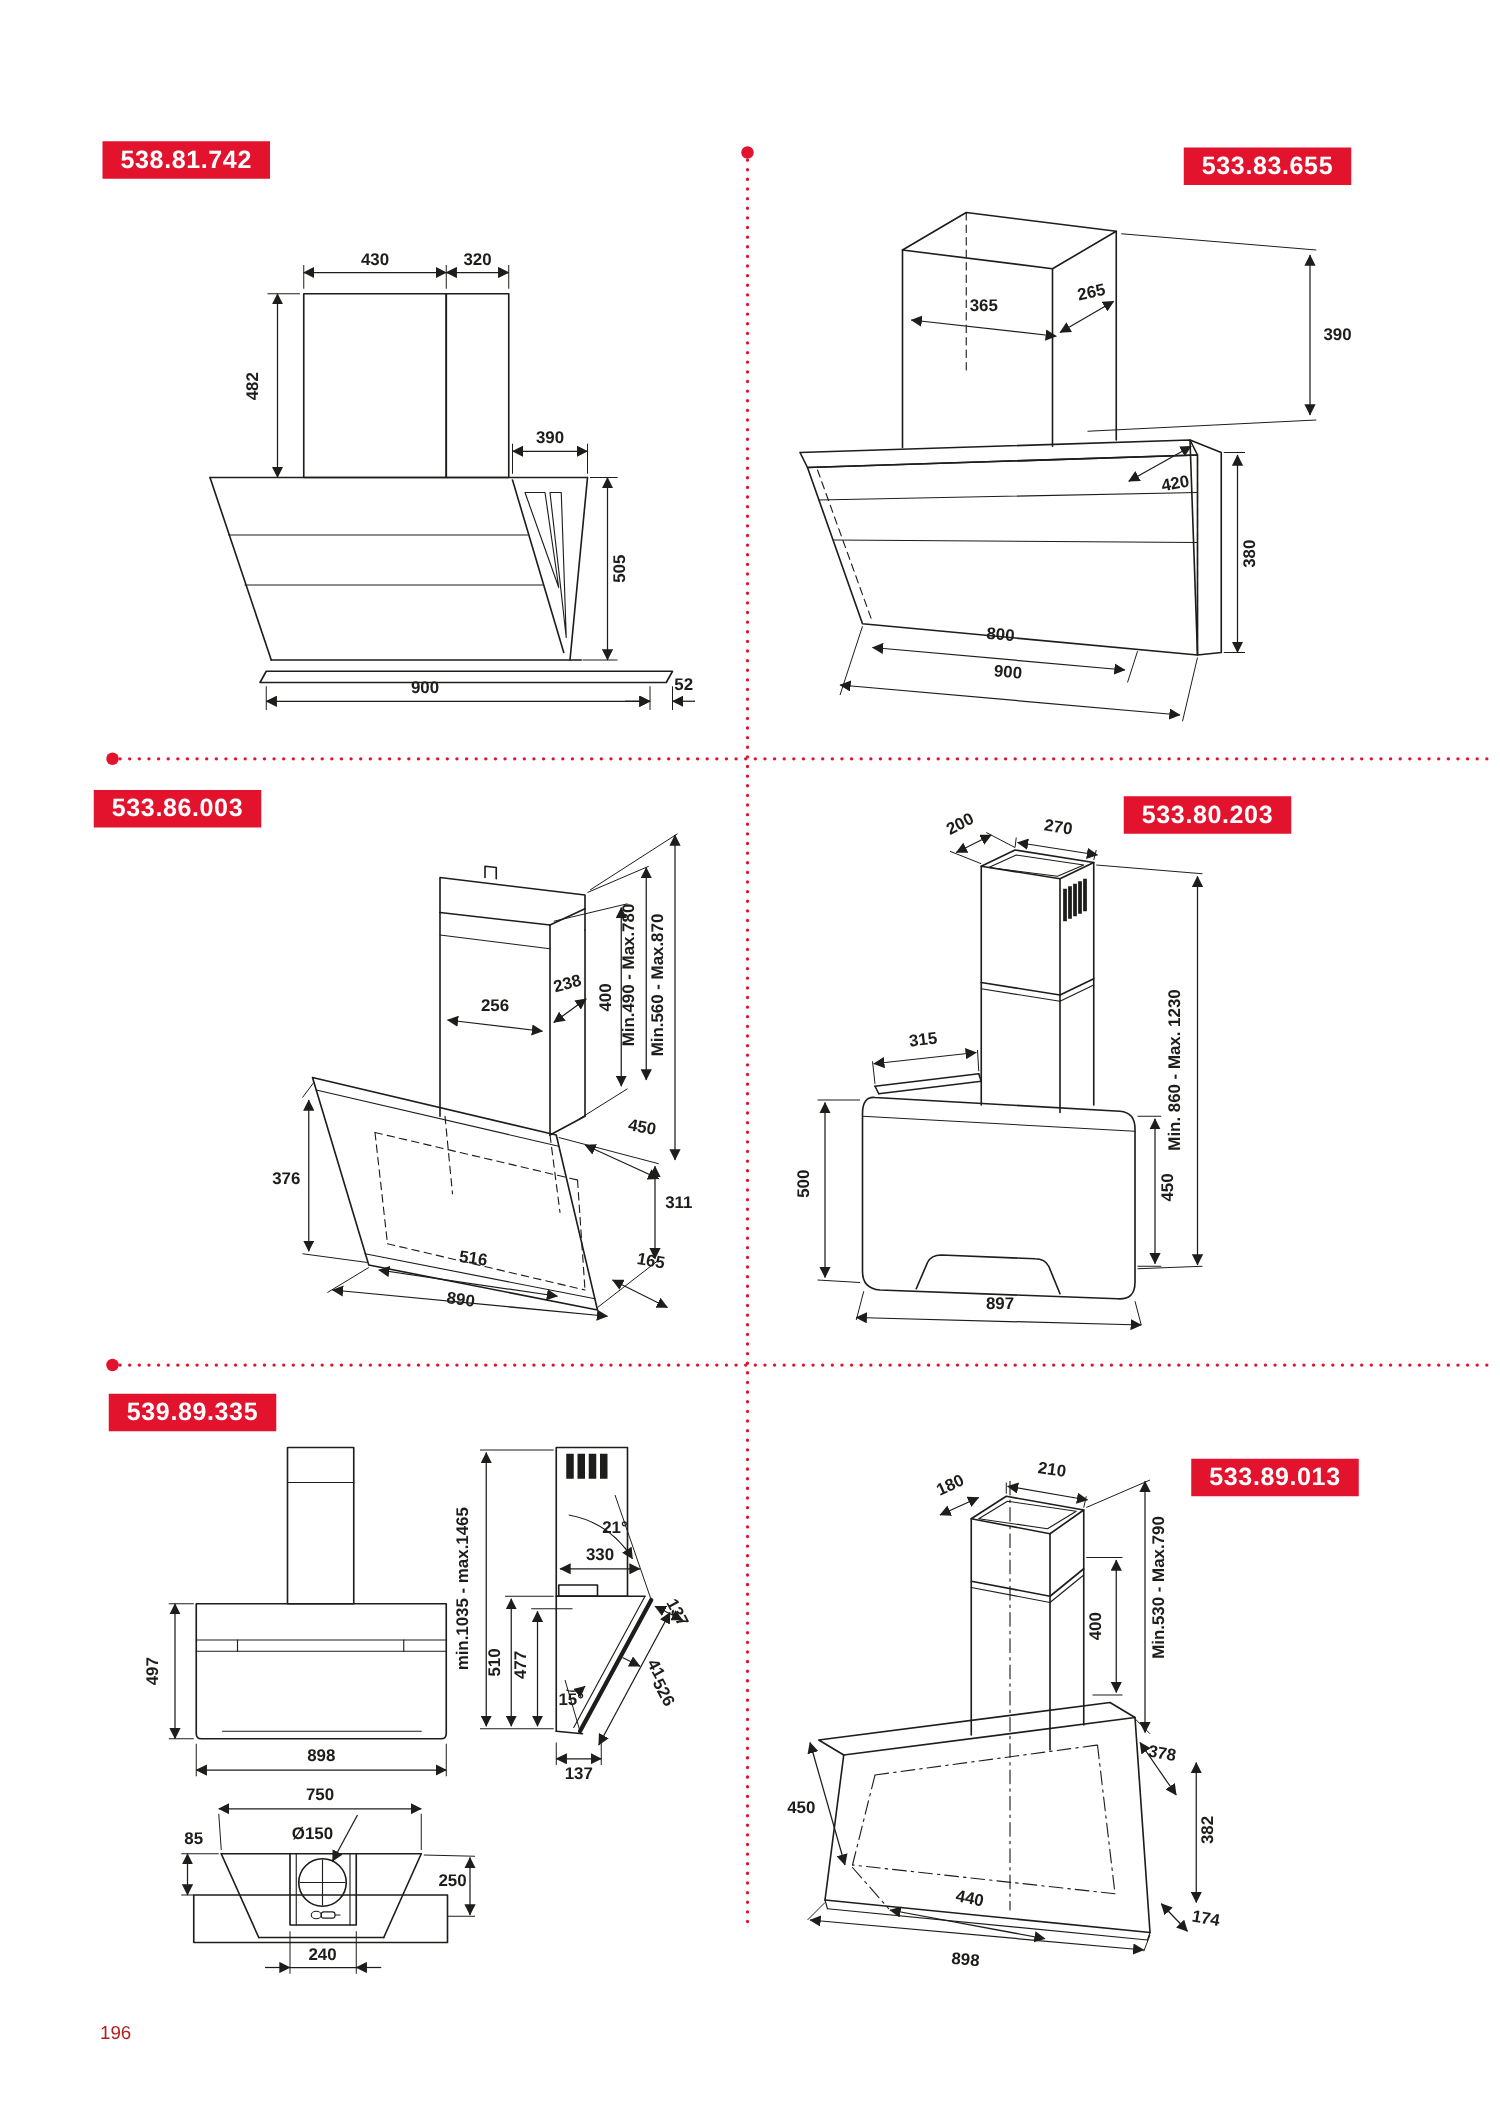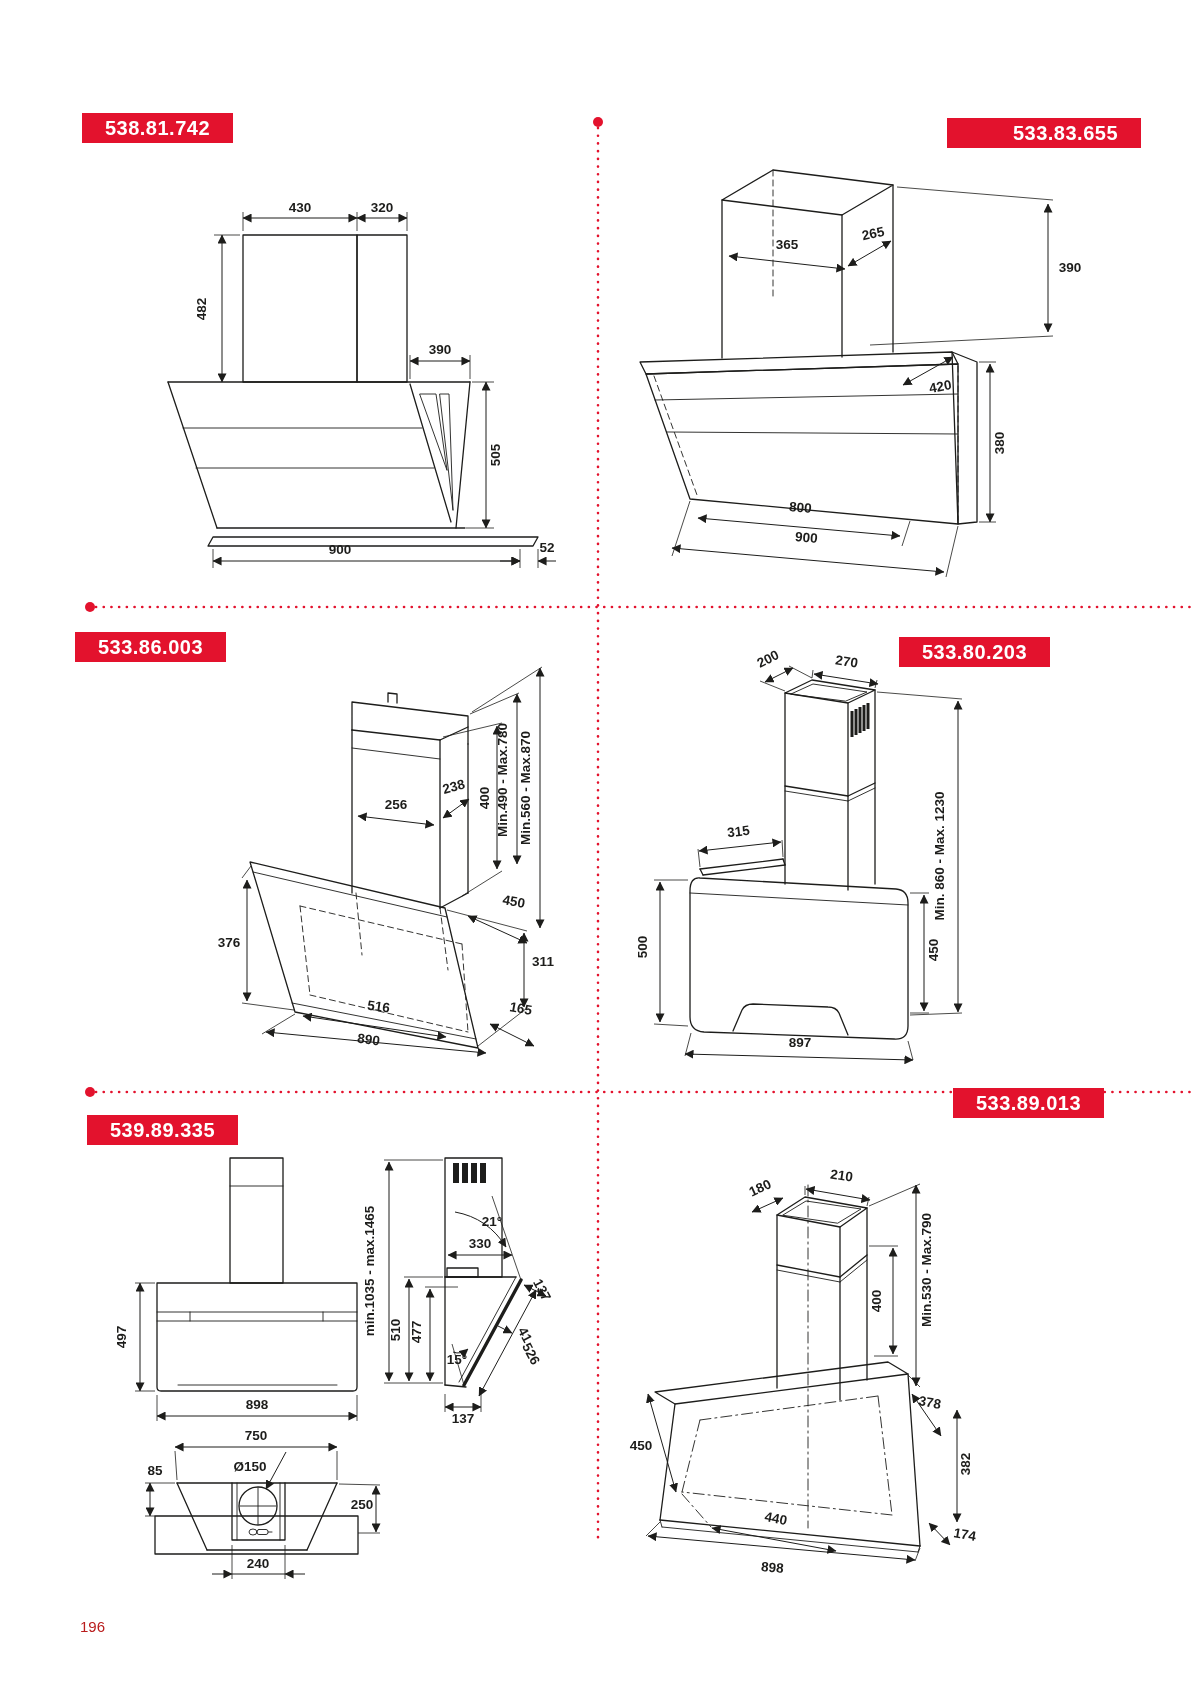--- a/index.html
+++ b/index.html
@@ -11,21 +11,21 @@
   .thk{stroke-width:3.4;}
   .dsh{stroke-dasharray:6 4;}
   .ddt{stroke-dasharray:11 4 2 4;}
   .dim{fill:none;stroke:#1d1d1b;stroke-width:1;}
   .ext{fill:none;stroke:#1d1d1b;stroke-width:0.8;}
   .dots{fill:none;stroke:#e3122d;stroke-width:2.6;stroke-dasharray:0.1 7.6;stroke-linecap:round;}
   .dotbig{fill:#e3122d;}
   .bar{stroke:#1d1d1b;stroke-width:3;}
   text.t{font-family:"Liberation Sans",sans-serif;font-size:13.5px;font-weight:bold;
          fill:#1d1d1b;text-anchor:middle;}
-  .badge{position:absolute;width:151px;height:30px;background:#e3122d;color:#fff;
+  .badge{position:absolute;width:134px;height:30px;background:#e3122d;color:#fff;
          display:flex;align-items:center;justify-content:center;
          font-size:20px;font-weight:bold;letter-spacing:.5px;}
   .pagenum{position:absolute;left:80px;top:1618px;font-size:15px;color:#b91c1c;}
   .lblbg{fill:#ffffff;}
 </style>
 </head>
 <body>
 
 <div class="page">
 
@@ -378,21 +378,21 @@
     <line class="ext" x1="660" y1="1522" x2="646" y2="1536"></line>
     <line class="ext" x1="920" y1="1548" x2="915" y2="1561"></line>
     <line class="dim" marker-start="url(#arr)" marker-end="url(#arr)" x1="648" y1="1536" x2="915" y2="1560"></line>
     <text class="t" transform="rotate(5 772 1572)" x="772" y="1572">898</text>
     <line class="dim" marker-start="url(#arr)" marker-end="url(#arr)" x1="929" y1="1523" x2="950" y2="1545"></line>
     <text class="t" transform="rotate(10 964 1539)" x="964" y="1539">174</text>
   </g>
 </svg>
 
 <div class="badge" style="left:82px;top:113px;">538.81.742</div>
-<div class="badge" style="left:947px;top:118px;padding-left:43px;">533.83.655</div>
+<div class="badge" style="left:947px;top:118px;">533.83.655</div>
 <div class="badge" style="left:75px;top:632px;">533.86.003</div>
 <div class="badge" style="left:899px;top:637px;">533.80.203</div>
 <div class="badge" style="left:87px;top:1115px;">539.89.335</div>
-<div class="badge" style="left:953px;top:1088px;text-align:right;">533.89.013</div>
+<div class="badge" style="left:953px;top:1167px;text-align:right;">533.89.013</div>
 
 <div class="pagenum">196</div>
 
 </div>
 
 </body></html>

